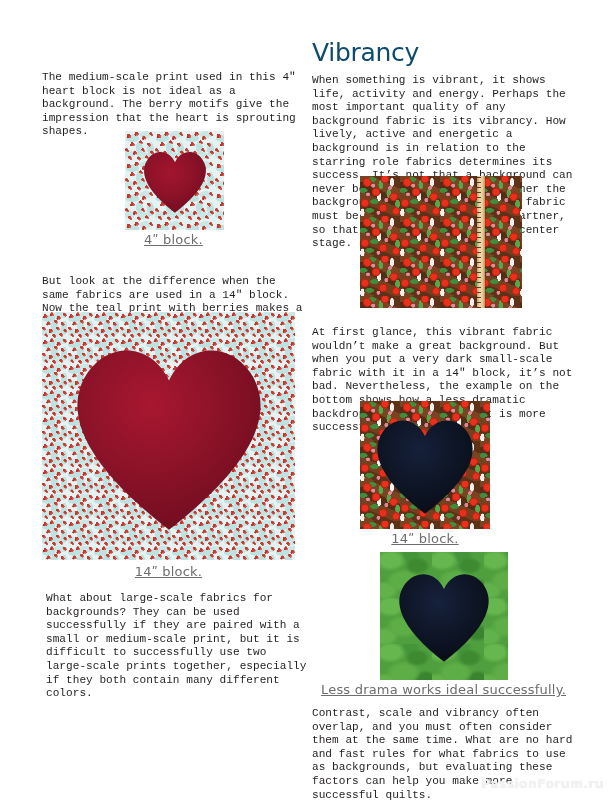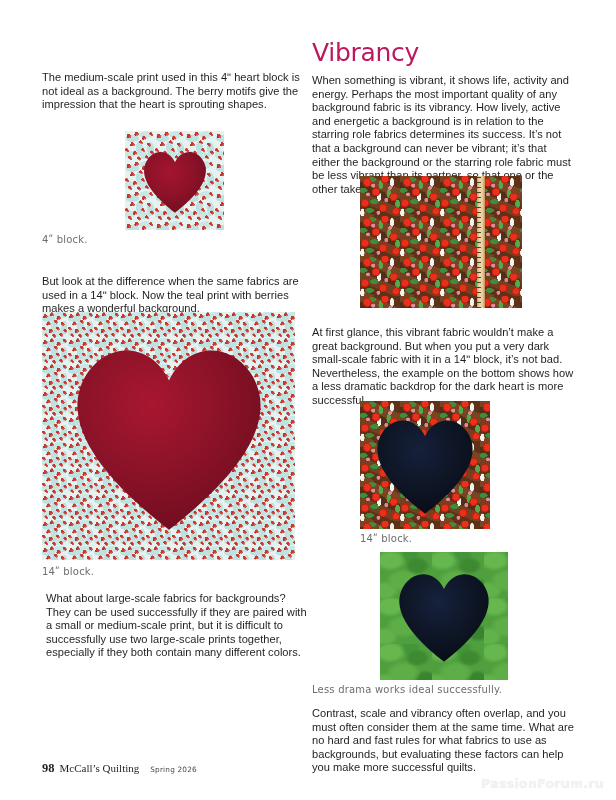--- a/index.html
+++ b/index.html
@@ -35,35 +35,37 @@
   
   .headline {
     font-family: "DejaVu Sans", sans-serif;
     font-size: 25px;
     line-height: 1.05;
     font-weight: 400;
     letter-spacing: -0.3px;
     margin: 0;
   }
   p.body {
-    font-family: Liberation Sans, sans-serif;
+    font-family: Liberation Mono, monospace;
     font-size: 11.1px;
     line-height: 13.6px;
     margin: 0;
     text-align: left;
     letter-spacing: 0.02px;
     color: #221e1f;
   }
   .caption {
     font-family: "DejaVu Sans", sans-serif;
-    font-size: 10px;
+    font-size: 13px;
     line-height: 11px;
     color: #6d6d6d;
+    text-align: center;
     margin: 0;
     letter-spacing: 0.2px;
+    text-decoration: underline;
   }
 
   
   .block {
     position: relative;
     overflow: hidden;
     background: #ffffff;
   }
   .block .heart-wrap {
     position: absolute;
@@ -273,21 +275,21 @@
       </div>
     </div>
 
     <p class="caption" style="position:absolute; top:566px; left:0; width:253px;">14ʺ block.</p>
 
     <p class="body" style="position:absolute; top:592px; left:4px; width:263px;">What about large-scale fabrics for backgrounds? They can be used successfully if they are paired with a small or medium-scale print, but it is difficult to successfully use two large-scale prints together, especially if they both contain many different colors.</p>
   </div>
 
   <div class="col col-right">
 
-    <h1 class="headline" style="position:absolute; top:40px; left:0; width:263px; color:#be185d;">Vibrancy</h1>
+    <h1 class="headline" style="position:absolute; top:40px; left:0; width:263px; color:#0c4a6e;">Vibrancy</h1>
 
     <p class="body" style="position:absolute; top:74px; left:0; width:263px;">When something is vibrant, it shows life, activity and energy. Perhaps the most important quality of any background fabric is its vibrancy. How lively, active and energetic a background is in relation to the starring role fabrics determines its success. It’s not that a background can never be vibrant; it’s that either the background or the starring role fabric must be less vibrant than its partner, so that one or the other takes center stage.</p>
 
     <div class="block fab-straw" style="position:absolute; top:176px; left:48px; width:162px; height:132px;">
       <div class="ruler" style="left:117px;">
         <div class="ticks"></div>
       </div>
     </div>
 
     <p class="body" style="position:absolute; top:326px; left:0; width:263px;">At first glance, this vibrant fabric wouldn’t make a great background. But when you put a very dark small-scale fabric with it in a 14ʺ block, it’s not bad. Nevertheless, the example on the bottom shows how a less dramatic backdrop for the dark heart is more successful.</p>
@@ -322,21 +324,16 @@
           <path d="M50 90 C 6 56, 1 32, 12 16 C 23 1, 42 3, 50 20 C 58 3, 77 1, 88 16 C 99 32, 94 56, 50 90 Z" fill="url(#darkHeart2)"></path>
         </svg>
       </div>
     </div>
 
     <p class="caption" style="position:absolute; top:684px; left:0; width:263px;">Less drama works ideal successfully.</p>
 
     <p class="body" style="position:absolute; top:707px; left:0; width:263px;">Contrast, scale and vibrancy often overlap, and you must often consider them at the same time. What are no hard and fast rules for what fabrics to use as backgrounds, but evaluating these factors can help you make more successful quilts.</p>
   </div>
 
-  <div class="footer">
-    <span class="folio">98</span>
-    <span class="pubname">McCall’s Quilting</span>
-    <span class="issue">Spring 2026</span>
-  </div>
 
   <div class="watermark">PassionForum.ru</div>
 
 </div>
 
 </body></html>

